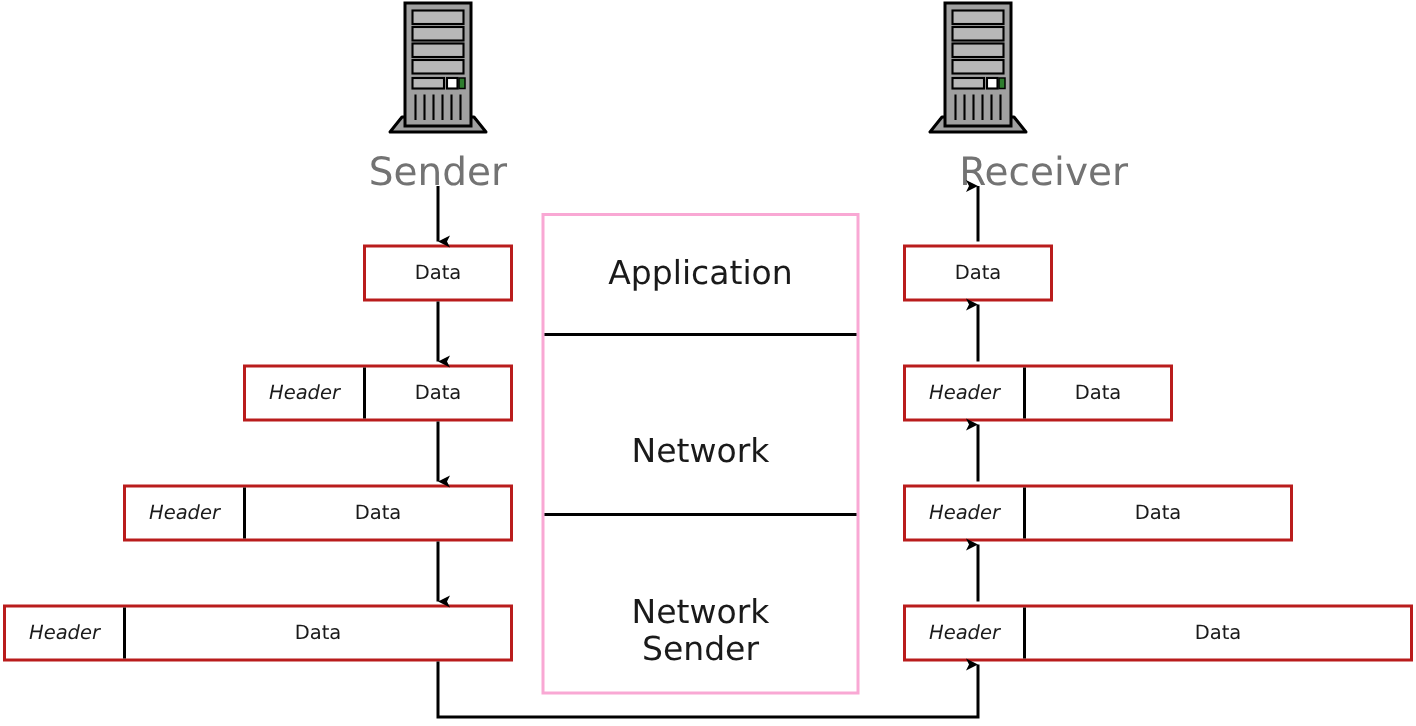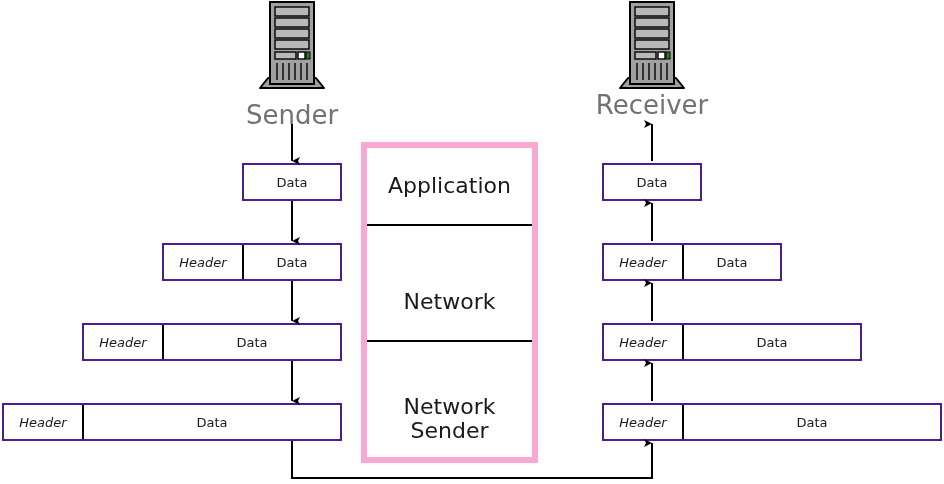--- a/index.html
+++ b/index.html
@@ -19,36 +19,36 @@
   
   .endpoint-label {
     position: absolute;
     font-size: 26px;
     color: #737373;
     text-align: center;
     white-space: nowrap;
     line-height: 1;
   }
   #sender-label { left: 192px; top: 102px; width: 200px; }
-  #receiver-label { left: 552px; top: 92px; width: 200px; }
+  #receiver-label { left: 552px; top: 102px; width: 200px; text-align: right; }
 
   
   .tower {
     position: absolute;
     width: 80px;
     height: 98px;
   }
   #sender-tower { left: 252px; top: 0px; }
   #receiver-tower { left: 612px; top: 0px; }
 
   
   .pdu {
     position: absolute;
     box-sizing: border-box;
-    border: 2px solid #4c1d95;
+    border: 2px solid #b91c1c;
     background: #ffffff;
     display: flex;
     flex-direction: row;
     height: 38px;
   }
   .pdu .seg {
     box-sizing: border-box;
     display: flex;
     align-items: center;
     justify-content: center;
@@ -59,24 +59,24 @@
   .pdu .seg.header-seg {
     border-right: 2px solid #000000;
     font-style: italic;
   }
 
   
   #stack {
     position: absolute;
     left: 361px;
     top: 142px;
-    width: 177px;
+    width: 212px;
     height: 321px;
     box-sizing: border-box;
-    border: 6px solid #f9a8d4;
+    border: 2px solid #f9a8d4;
     background: #ffffff;
     display: flex;
     flex-direction: column;
     gap: 39px;
   }
   .layer {
     box-sizing: border-box;
     flex: 1 1 0;
     display: flex;
     align-items: center;

